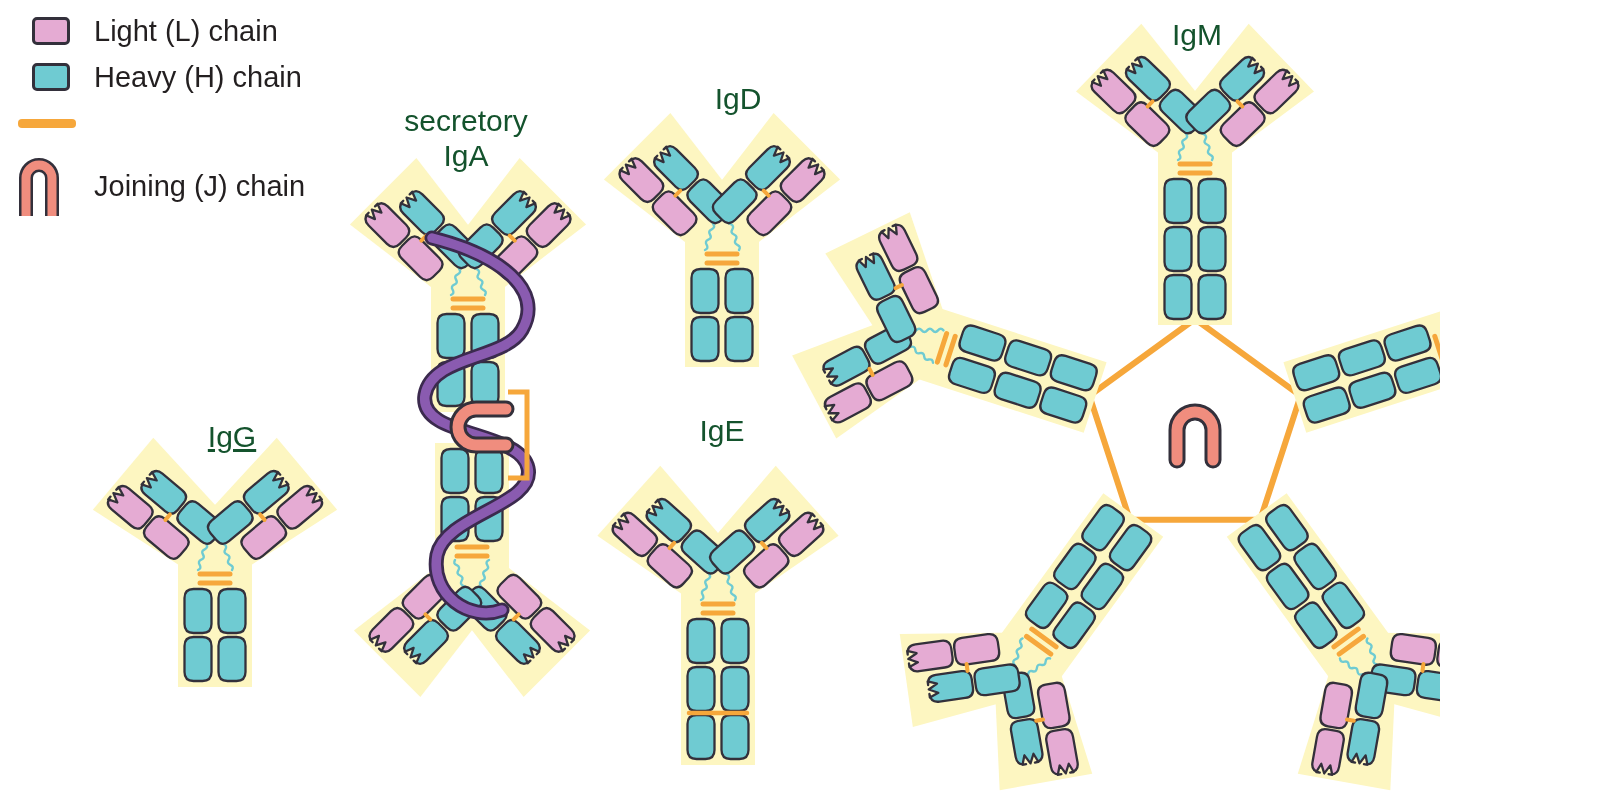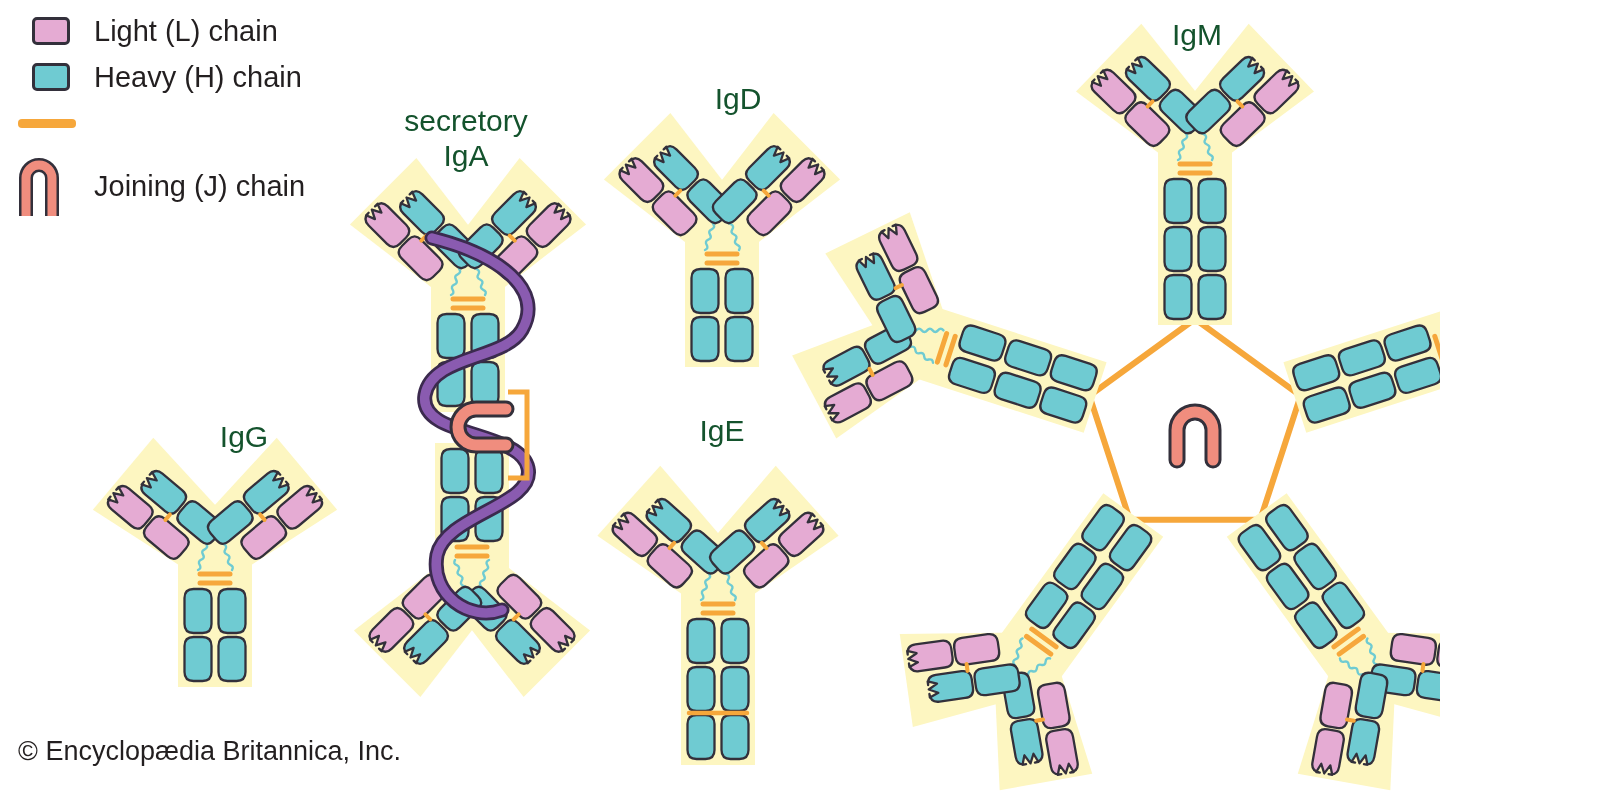--- a/index.html
+++ b/index.html
@@ -6,21 +6,21 @@
   .stage{
     position:relative;width:1440px;height:801px;background:#ffffff;
     font-family:"Liberation Sans",sans-serif;overflow:hidden;
   }
   #diagram{position:absolute;left:0;top:0;}
   .ab-label{
     position:absolute;transform:translateX(-50%);
     font-size:30px;color:#14532d;text-align:center;
     white-space:pre-line;line-height:1.15;
   }
-  .label-igg{left:244px;top:420px;}
+  .label-igg{left:232px;top:420px;text-decoration:underline;}
   .label-iga{left:466px;top:104px;}
   .label-igd{left:722px;top:82px;margin-left:16px;}
   .label-ige{left:722px;top:414px;}
   .label-igm{left:1197px;top:18px;}
   .legend{position:absolute;left:16px;top:12px;}
   .lrow{display:flex;align-items:center;gap:16px;margin-bottom:8px;min-height:38px;}
   .swcol{width:62px;display:flex;align-items:center;}
   .sw{width:38px;height:28px;border:3px solid #33303b;border-radius:5px;box-sizing:border-box;margin-left:16px;}
   .sw-light{background:#e5abd3;}
   .sw-heavy{background:#6fcbd2;}
@@ -414,14 +414,13 @@
     </div>
   </div>
 
   <div class="ab-label label-igg">IgG</div>
   <div class="ab-label label-iga">secretory
 IgA</div>
   <div class="ab-label label-igd">IgD</div>
   <div class="ab-label label-ige">IgE</div>
   <div class="ab-label label-igm">IgM</div>
 
-  <div class="credit">© Encyclopædia Britannica, Inc.</div>
 </div>
 
 </body></html>

